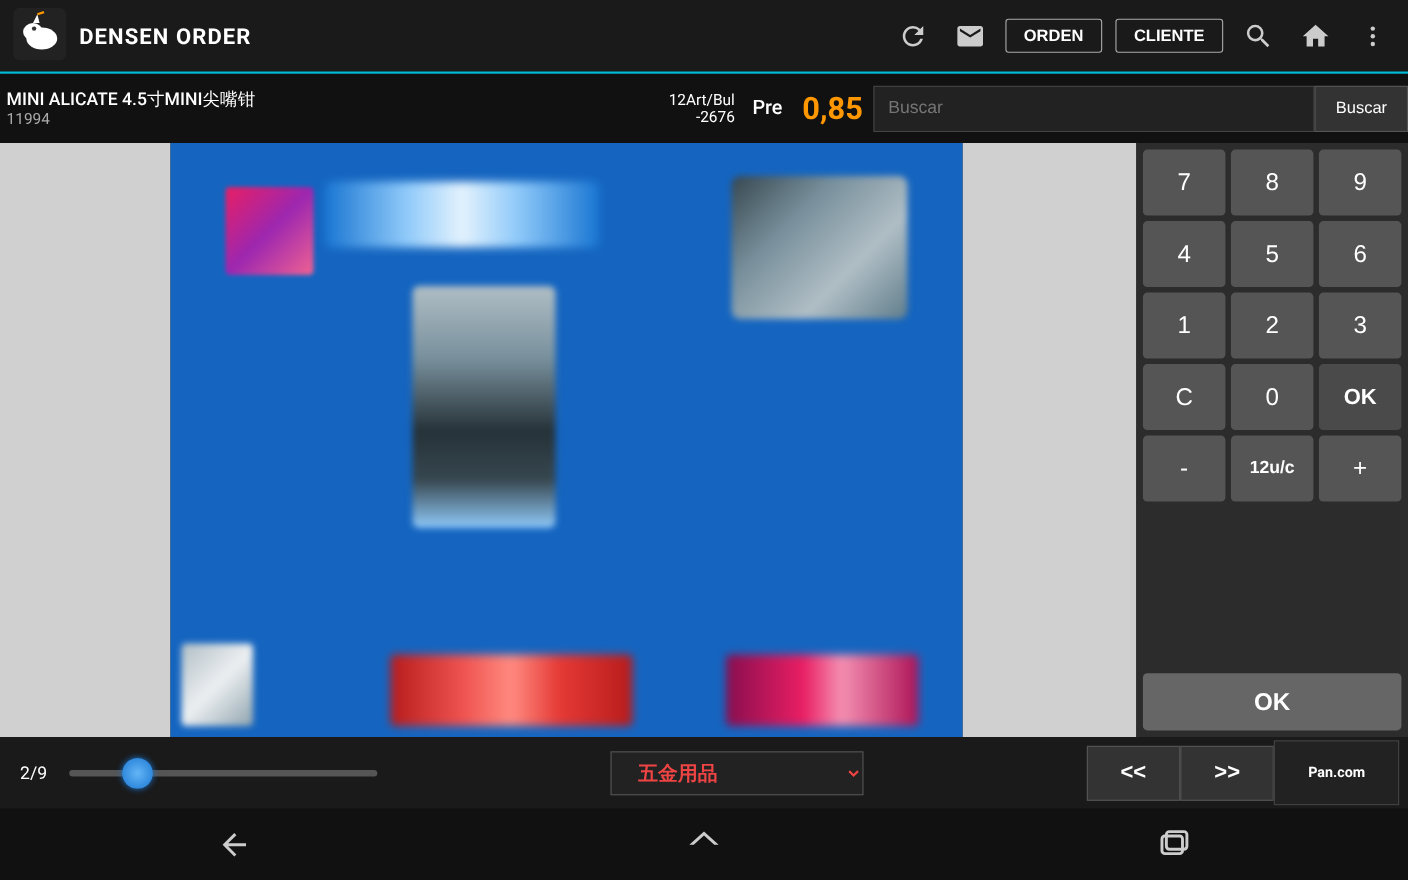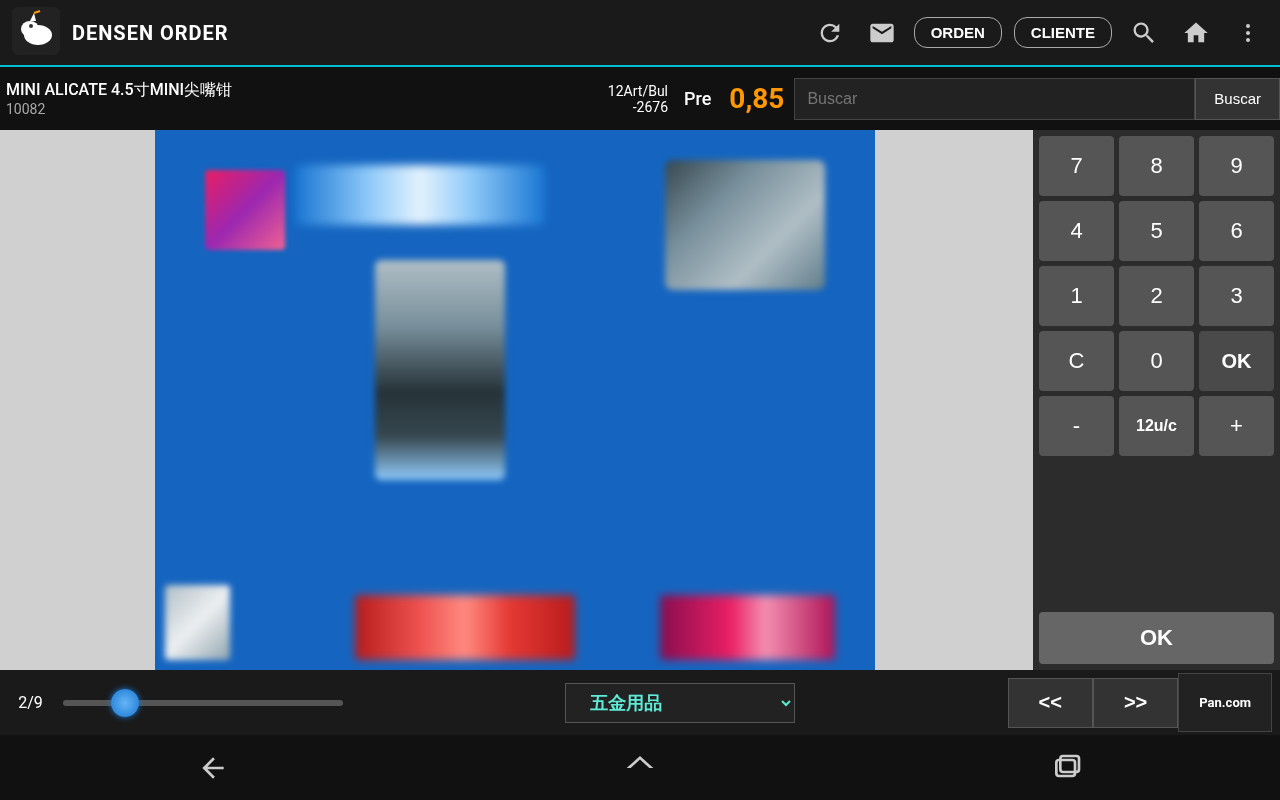--- a/index.html
+++ b/index.html
@@ -42,21 +42,21 @@
     }
     .top-icon svg { fill: #ccc; }
     #btn-orden, #btn-cliente {
       background: transparent;
       border: 1.5px solid #888;
       color: #fff;
       font-size: 15px;
       font-weight: bold;
       padding: 6px 16px;
       cursor: pointer;
-      border-radius: 13px;
+      border-radius: 3px;
     }
     #btn-orden { border-color: #aaa; }
     #btn-cliente { border-color: #aaa; }
 
     
     #product-bar {
       height: 65px;
       background: #111;
       border-top: 2px solid #00bcd4;
       display: flex;
@@ -300,21 +300,21 @@
       left: 48px;
       box-shadow: 0 0 6px #1976d2;
     }
     #category-label {
       flex: 1;
       text-align: center;
     }
     #category-select {
       background: #222;
       border: 1px solid #555;
-      color: #5eead4;
+      color: #ef4444;
       font-size: 18px;
       font-weight: bold;
       padding: 8px 20px;
       min-width: 230px;
       cursor: pointer;
     }
     .nav-btn {
       height: 50px;
       background: #333;
       border: 1px solid #555;
@@ -324,21 +324,21 @@
       padding: 0 30px;
       cursor: pointer;
       flex: 0 0 auto;
     }
     #pan-btn {
       background: #222;
       border: 1px solid #444;
       color: #fff;
       font-size: 13px;
       font-weight: bold;
-      padding: 4px 20px;
+      padding: 4px 30px;
       min-width: 80px;
       text-align: left;
       height: 59px;
       display: flex;
       align-items: center;
       justify-content: center;
       cursor: pointer;
     }
 
     
@@ -408,21 +408,21 @@
       <circle cx="12" cy="5" r="2" fill="#ccc"></circle>
       <circle cx="12" cy="12" r="2" fill="#ccc"></circle>
       <circle cx="12" cy="19" r="2" fill="#ccc"></circle>
     </svg>
   </div>
 </div>
 
 <div id="product-bar">
   <div id="product-info">
     <span id="product-name">MINI ALICATE 4.5寸MINI尖嘴钳</span>
-    <span id="product-code">10082</span>
+    <span id="product-code">11994</span>
   </div>
   <div id="product-qty">
     <span id="qty-line1">12Art/Bul</span>
     <span id="qty-line2">-2676</span>
   </div>
   <span id="pre-label">Pre</span>
   <span id="price-value">0,85</span>
   <input id="search-input" type="text" placeholder="Buscar" style="">
   <button id="buscar-btn">Buscar</button>
 </div>

